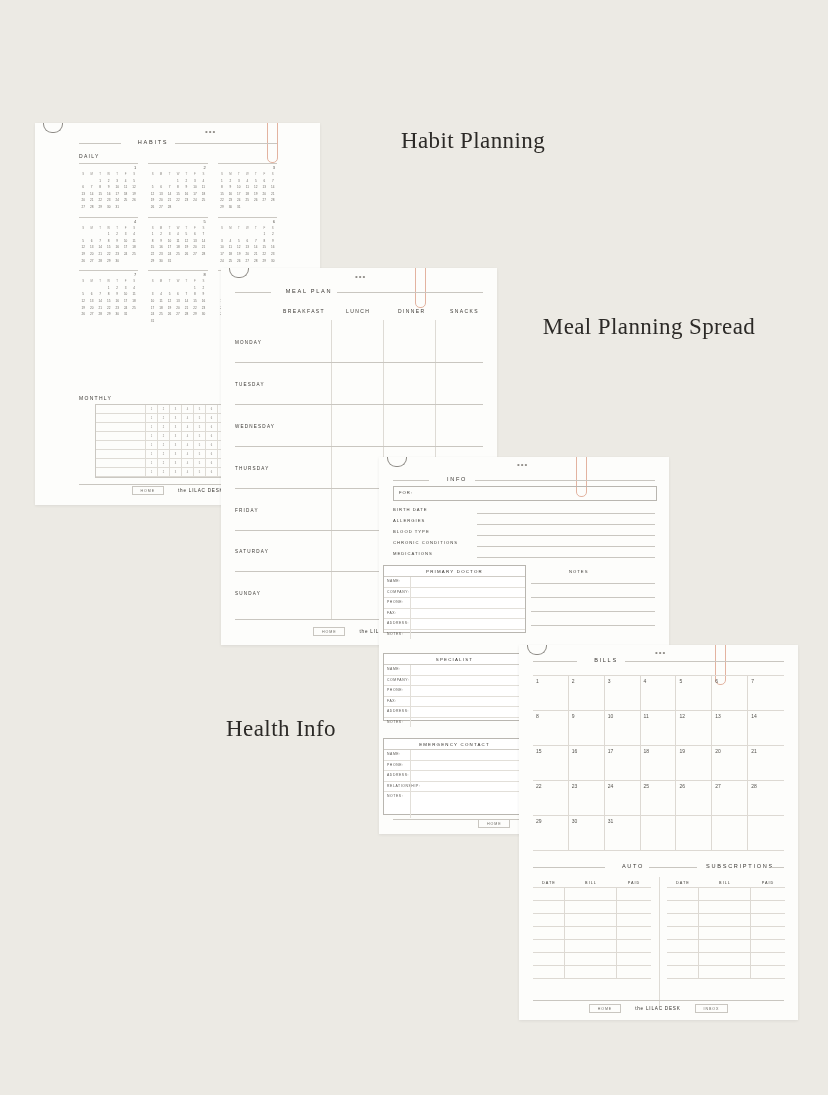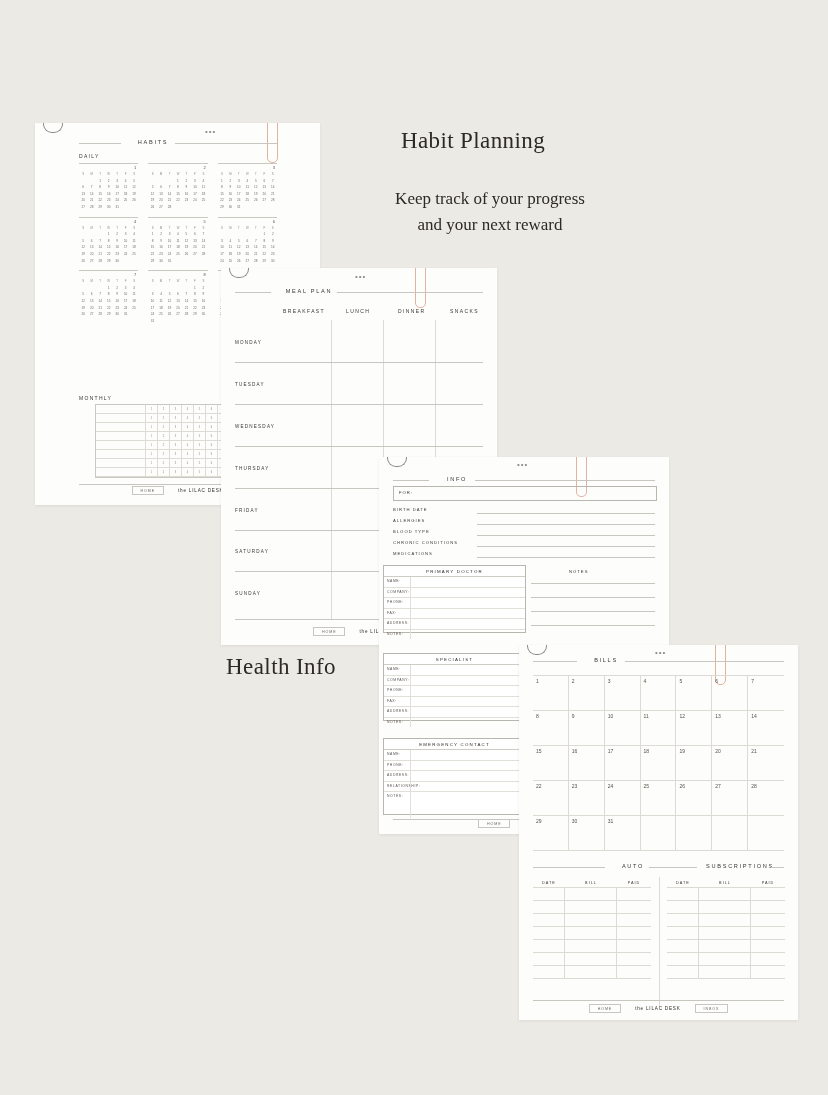--- a/index.html
+++ b/index.html
@@ -1058,17 +1058,16 @@
 
     <div class="hrule" style="left:14px; top:355px; width:251px;"></div>
     <div class="footer" style="bottom:7px;">
       <span class="fbtn">HOME</span>
       <span class="brand">the LILAC DESK</span>
       <span class="fbtn">INBOX</span>
     </div>
   </div>
 
   <div class="caption cap-main" style="left:340px; top:128px; width:266px;">Habit Planning</div>
-  <div class="caption cap-sub" style="left:330px; top:186px; width:320px;">Keep track of your progress
-and your next reward</div>
-  <div class="caption cap-main" style="left:196px; top:654px; width:170px;">Health Info</div>
+  <div class="caption cap-main" style="left:504px; top:314px; width:290px;">Meal Planning Spread</div>
+  <div class="caption cap-main" style="left:196px; top:716px; width:170px;">Health Info</div>
 
 </div>
 
 </body></html>

